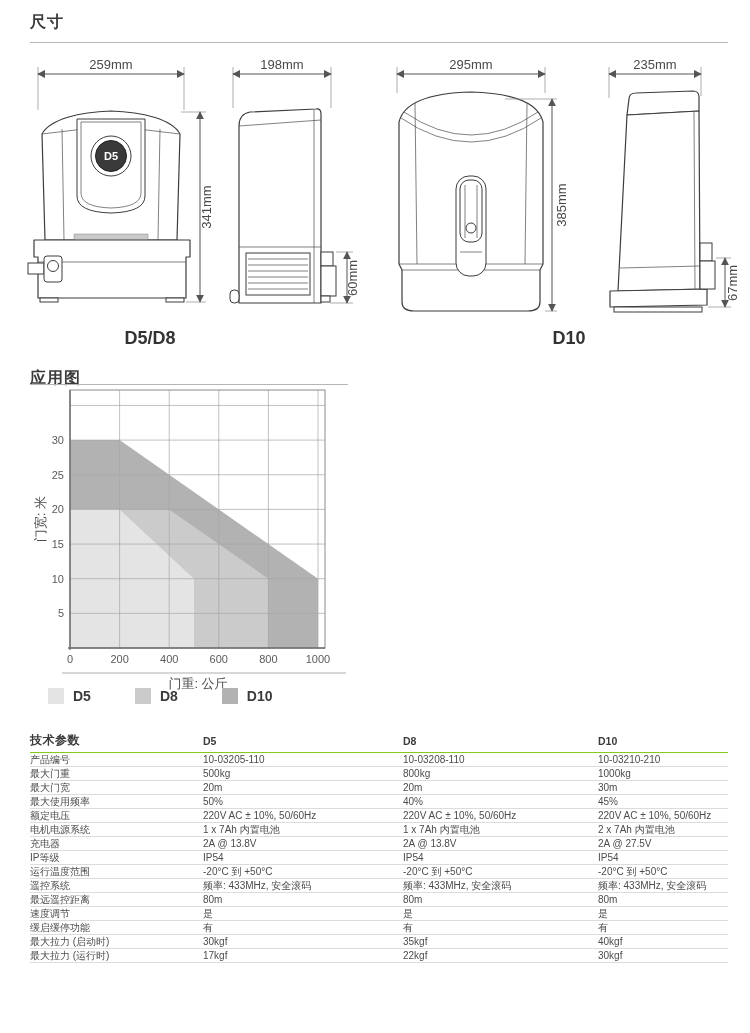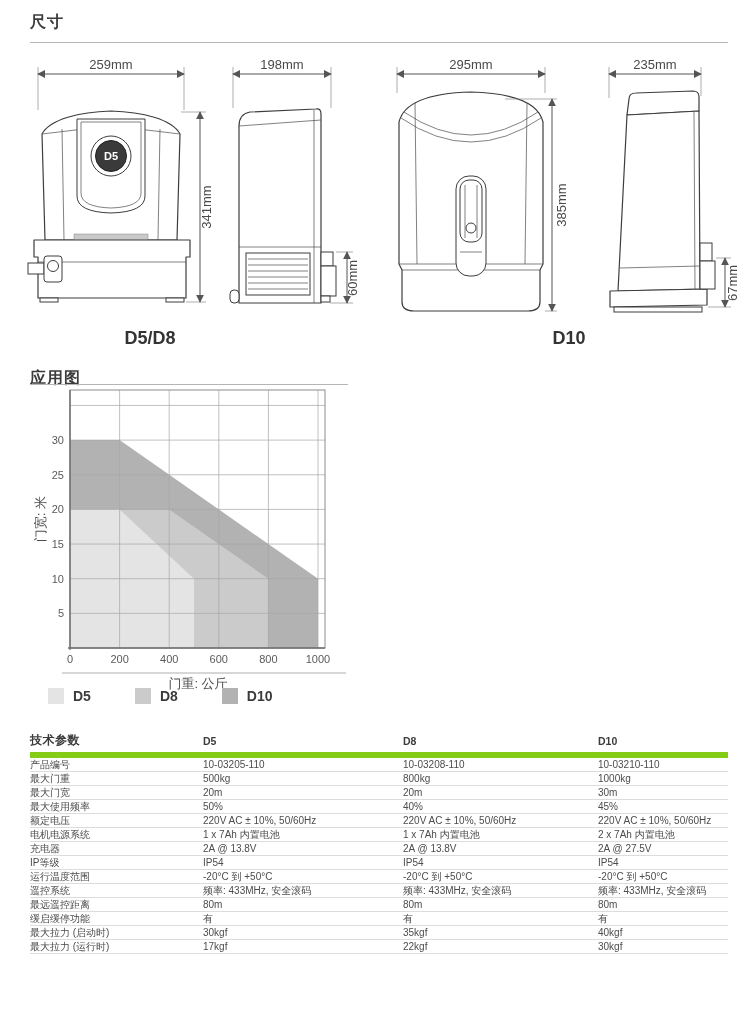--- a/index.html
+++ b/index.html
@@ -29,21 +29,21 @@
   .legend-item { display:flex; align-items:center; margin-right:44px; }
   .legend-swatch { width:16px; height:16px; margin-right:9px; }
   .legend-label { font-size:14px; font-weight:bold; color:#3b3b3b; }
 
   
   #spec-table { position:absolute; left:30px; top:730px; width:698px; border-collapse:collapse; table-layout:fixed; }
   #spec-table col.c0 { width:173px; }
   #spec-table col.c1 { width:200px; }
   #spec-table col.c2 { width:195px; }
   #spec-table col.c3 { width:130px; }
-  #spec-table th { text-align:left; font-size:10.5px; color:#3b3b3b; padding:2px 0 3px 0; border-bottom:6px solid #84cc16; }
+  #spec-table th { text-align:left; font-size:10.5px; color:#3b3b3b; padding:2px 0 3px 0; border-bottom:1px solid #84cc16; }
   #spec-table th.param-head { font-size:12px; letter-spacing:0.5px; }
   #spec-table td { font-size:10px; line-height:11px; color:#4c4c4c; padding:1px 2px 1px 0; border-bottom:1px solid #dcdcdc; white-space:nowrap; overflow:hidden; }
 </style>
 </head>
 <body>
 
 <div id="page">
 
   <div class="section-title" style="top:12px;">尺寸</div>
   <div class="divider" style="top:42px; left:30px; width:698px;"></div>
@@ -231,21 +231,21 @@
         <th>D5</th>
         <th>D8</th>
         <th>D10</th>
       </tr>
     </thead>
     <tbody>
         <tr>
           <td>产品编号</td>
           <td>10-03205-110</td>
           <td>10-03208-110</td>
-          <td>10-03210-110</td>
+          <td>10-03210-210</td>
         </tr>
         <tr>
           <td>最大门重</td>
           <td>500kg</td>
           <td>800kg</td>
           <td>1000kg</td>
         </tr>
         <tr>
           <td>最大门宽</td>
           <td>20m</td>
@@ -294,20 +294,26 @@
           <td>频率: 433MHz, 安全滚码</td>
           <td>频率: 433MHz, 安全滚码</td>
         </tr>
         <tr>
           <td>最远遥控距离</td>
           <td>80m</td>
           <td>80m</td>
           <td>80m</td>
         </tr>
         <tr>
+          <td>速度调节</td>
+          <td>是</td>
+          <td>是</td>
+          <td>是</td>
+        </tr>
+        <tr>
           <td>缓启缓停功能</td>
           <td>有</td>
           <td>有</td>
           <td>有</td>
         </tr>
         <tr>
           <td>最大拉力 (启动时)</td>
           <td>30kgf</td>
           <td>35kgf</td>
           <td>40kgf</td>

